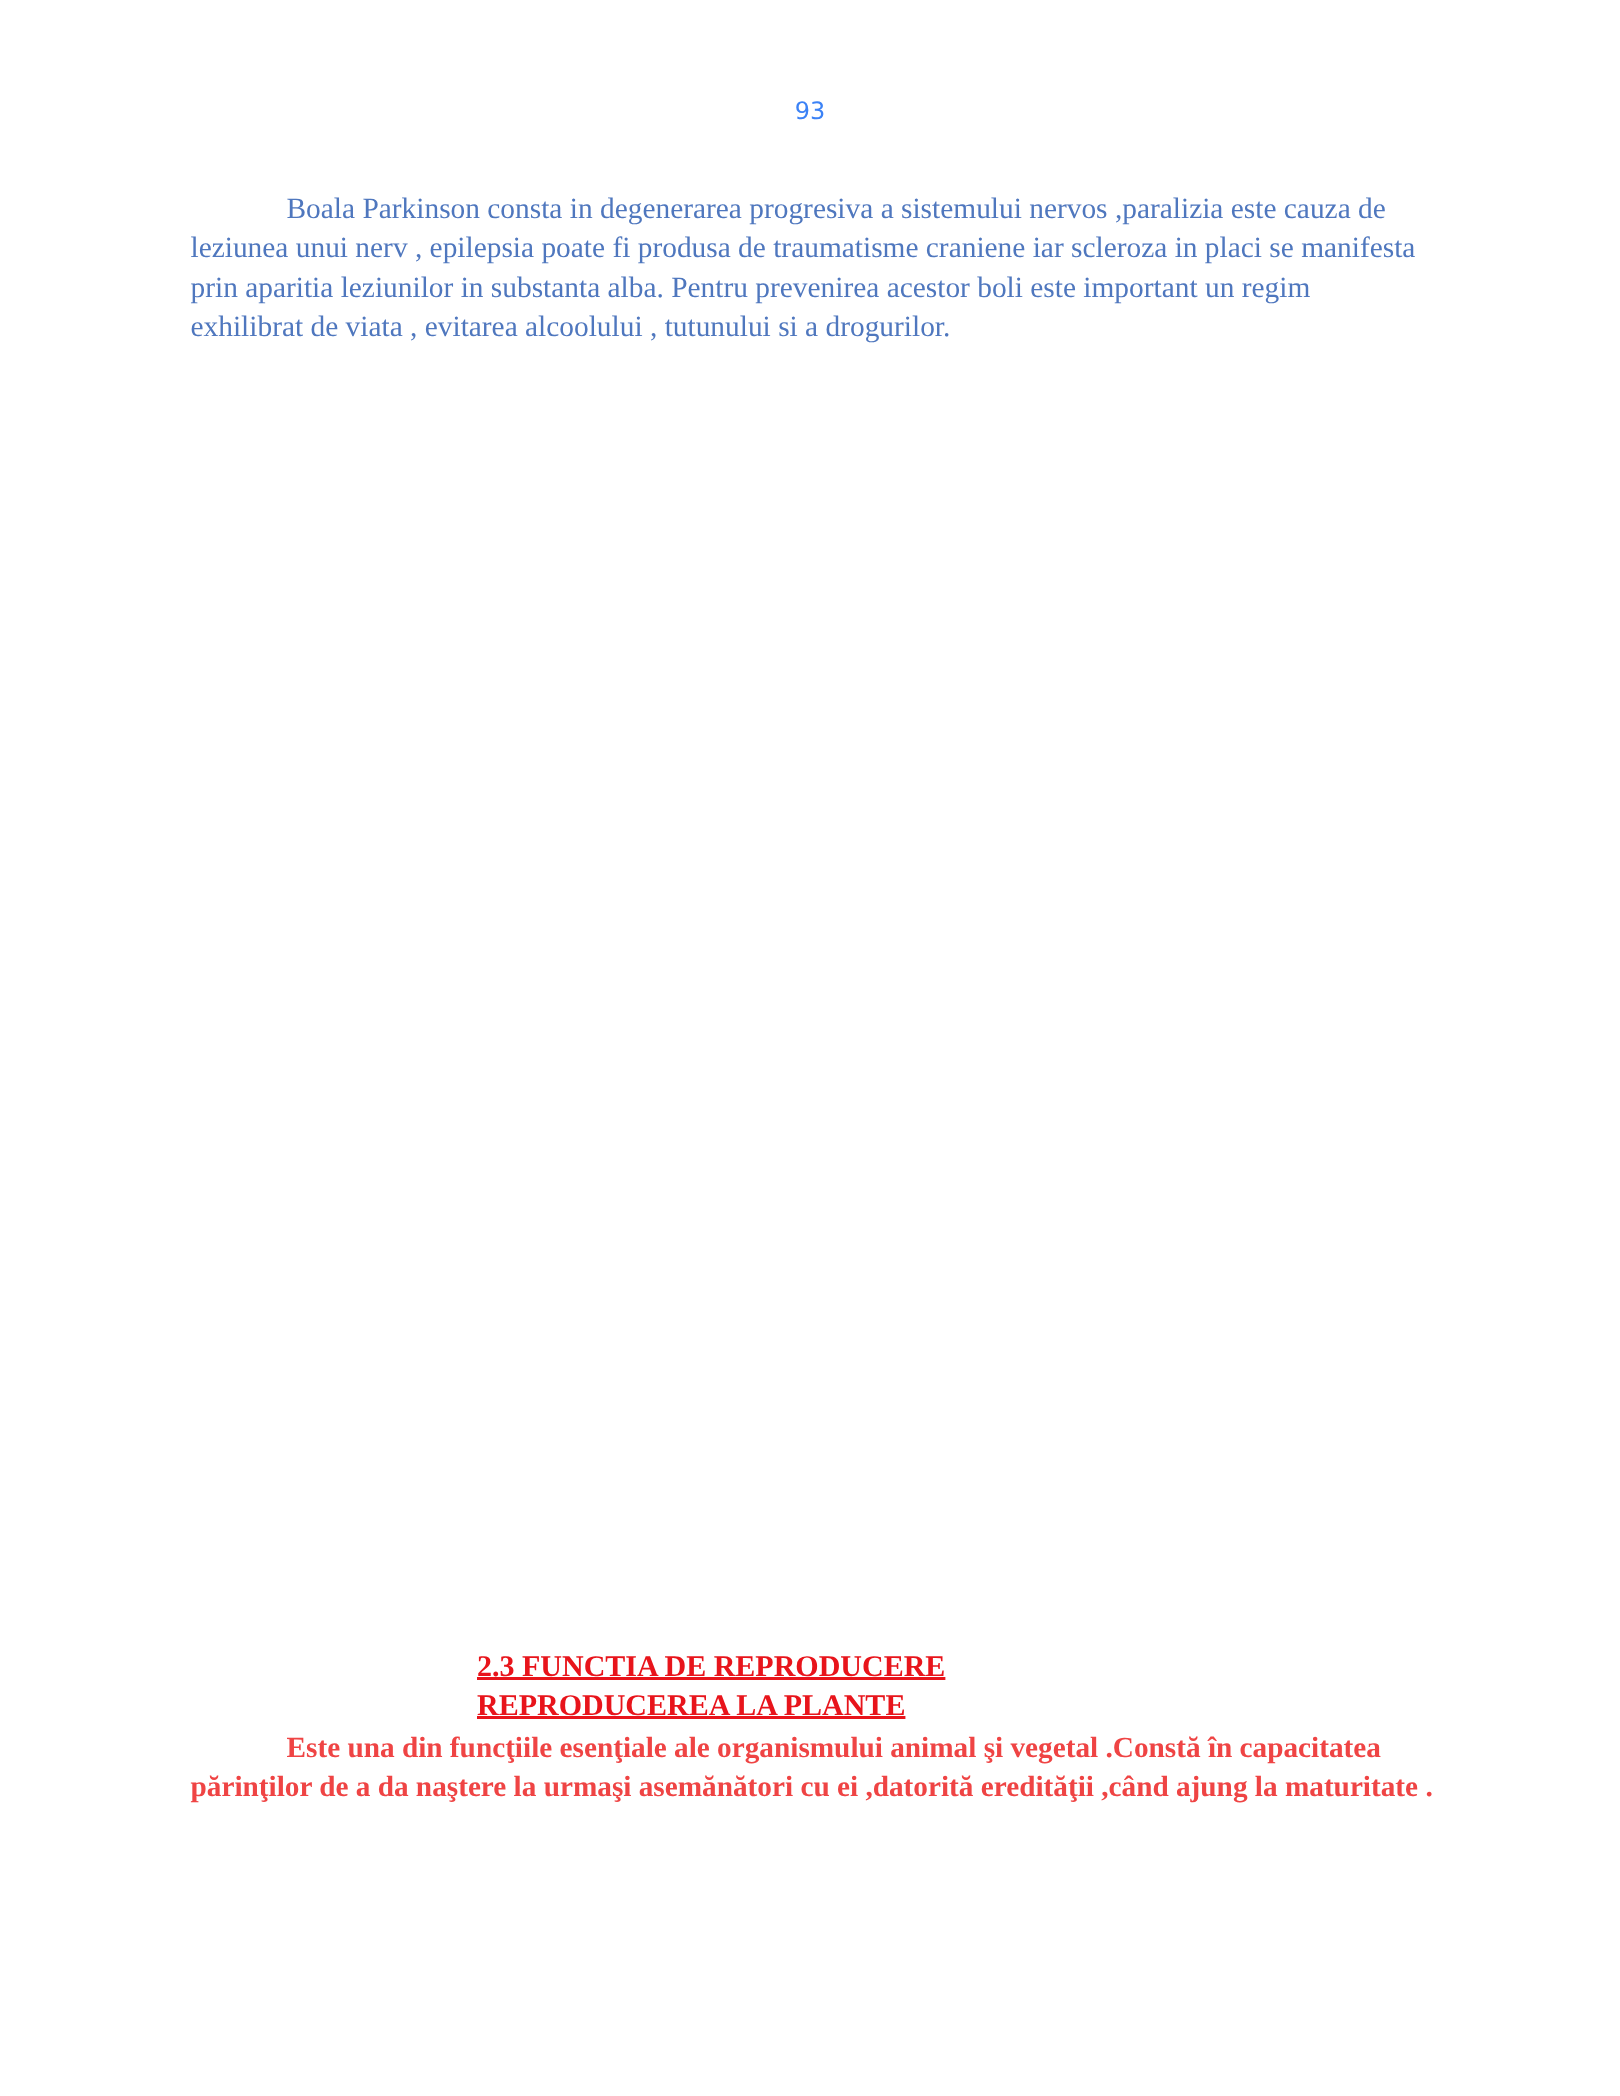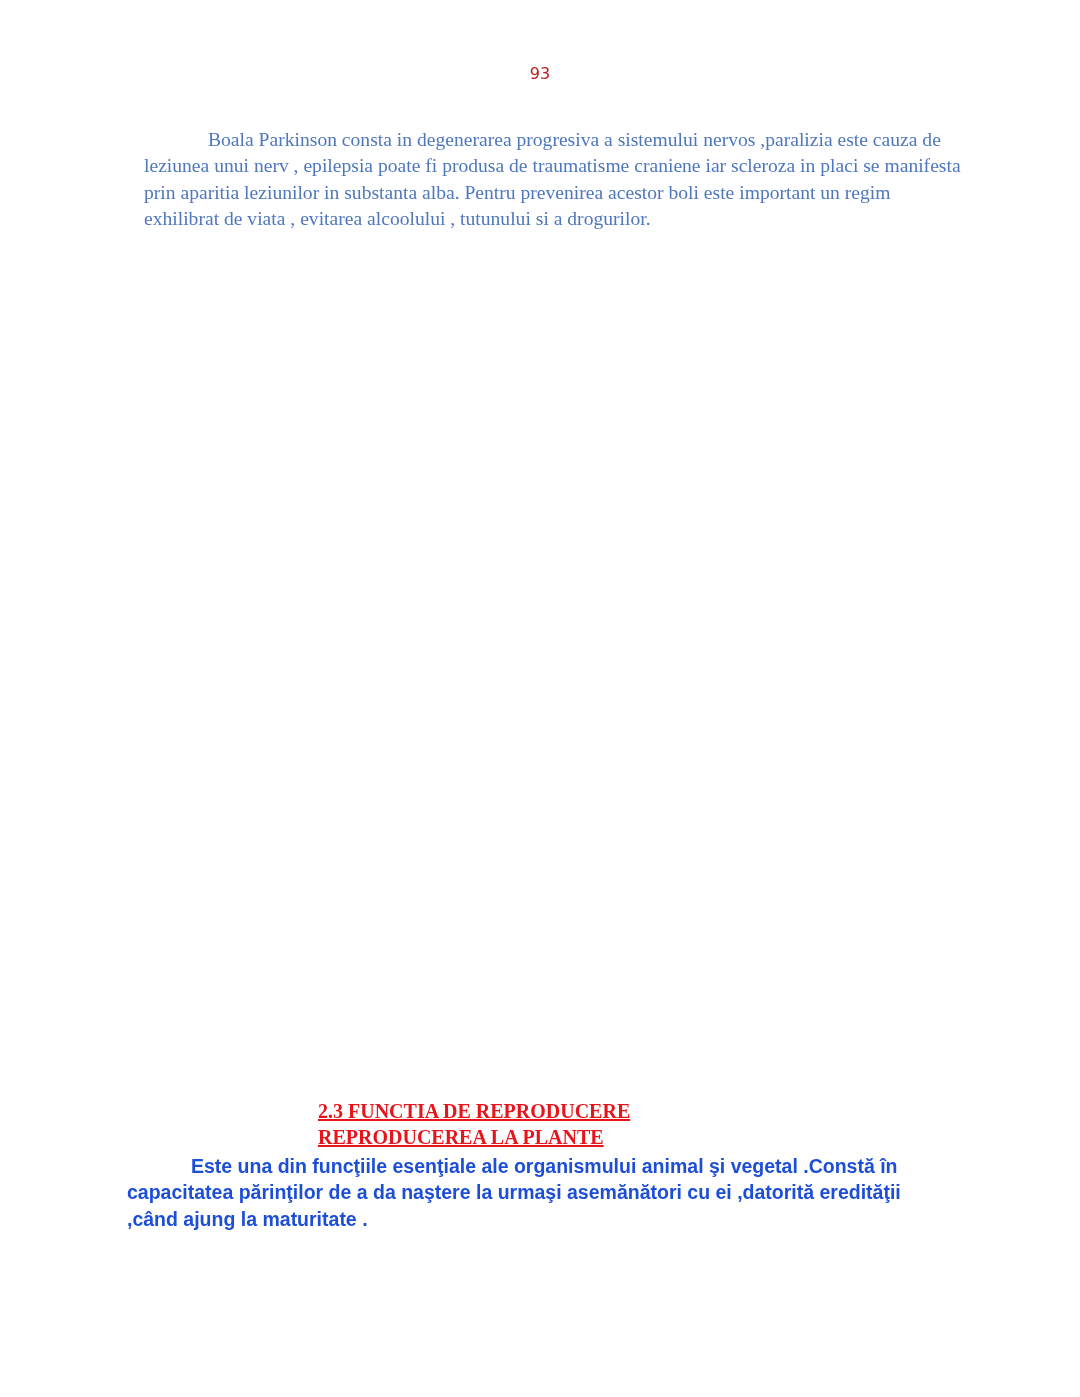--- a/index.html
+++ b/index.html
@@ -1,37 +1,37 @@
 <!DOCTYPE html>
 <html><head>
 <meta charset="utf-8">
 <style>
   html, body { margin: 0; padding: 0; background: #ffffff; }
   body { width: 1080px; height: 1397px; position: relative; overflow: hidden; }
   .page-number {
     position: absolute; top: 64px; left: 0; width: 1080px; text-align: center;
-    font-family: "DejaVu Sans", sans-serif; font-size: 16px; color: #b91c1c;
+    font-family: "DejaVu Sans", sans-serif; font-size: 16px; color: #3b82f6;
   }
   .para-blue {
-    position: absolute; top: 127px; left: 144px; width: 820px;
+    position: absolute; top: 127px; left: 127px; width: 820px;
     font-family: "Liberation Serif", serif; font-size: 19.6px; line-height: 26.3px;
     color: #4f77be;
   }
   .heading {
     position: absolute; left: 318px;
     font-family: "Liberation Serif", serif; font-weight: bold; font-size: 20px;
     color: #e8141b; text-decoration: underline; text-decoration-thickness: 2px;
     white-space: nowrap;
   }
   .h1 { top: 1100px; }
   .h2 { top: 1126px; text-align: center; }
   .para-navy {
     position: absolute; top: 1153px; left: 127px; width: 830px;
-    font-family: Liberation Sans, sans-serif; font-weight: bold; font-size: 19.5px; line-height: 26.3px;
-    color: #1d4ed8;
+    font-family: Liberation Serif, serif; font-weight: bold; font-size: 19.5px; line-height: 26.3px;
+    color: #ef4444;
   }
   .indent { display: inline-block; width: 64px; }
 </style>
 </head>
 <body>
 
 <div class="page-number">93</div>
 
 <div class="para-blue"><span class="indent"></span><span>Boala Parkinson consta in degenerarea progresiva a sistemului nervos ,paralizia este cauza de leziunea unui nerv , epilepsia poate fi produsa de traumatisme craniene iar scleroza in placi se manifesta prin aparitia leziunilor in substanta alba. Pentru prevenirea acestor boli este important un regim exhilibrat de viata , evitarea alcoolului , tutunului si a drogurilor.</span></div>
 

